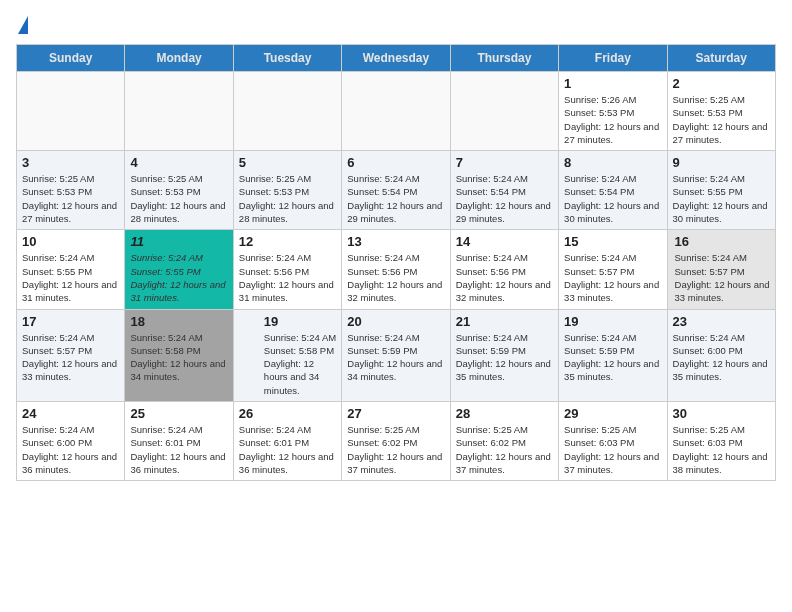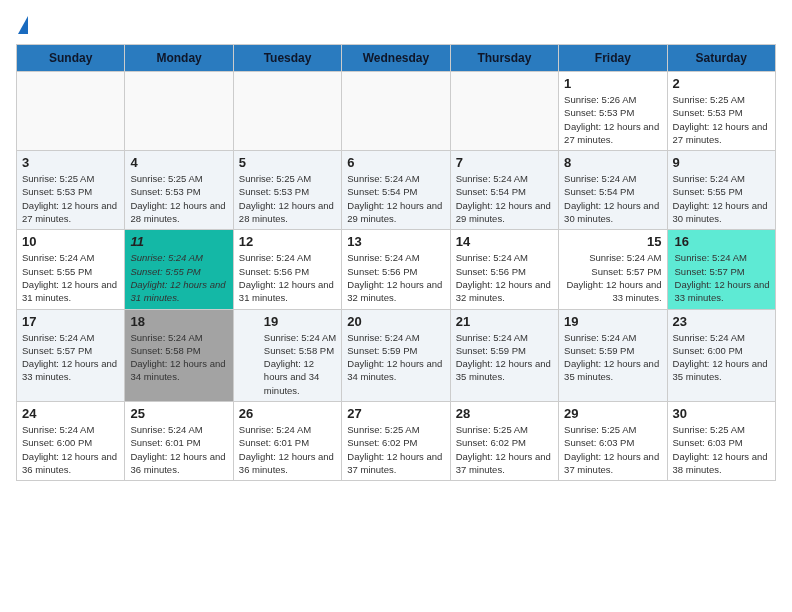--- a/index.html
+++ b/index.html
@@ -50,21 +50,21 @@
     .subtitle {
       font-size: 16px;
       color: #555;
     }
     .calendar {
       width: 100%;
       border-collapse: collapse;
     }
     .calendar th {
       background: #2a7bbf;
-      color: #0f172a;
+      color: #e5e5e5;
       font-size: 12px;
       font-weight: bold;
       text-align: center;
       padding: 6px 4px;
       border: 1px solid #ccc;
     }
     .calendar td {
       border: 1px solid #ccc;
       vertical-align: top;
       padding: 4px 5px;
@@ -184,25 +184,25 @@
           <div class="day-info">Sunrise: 5:24 AM<br>Sunset: 5:56 PM<br>Daylight: 12 hours and 31 minutes.</div>
         </td>
         <td style="background: rgb(255, 255, 255);">
           <span class="day-num">13</span>
           <div class="day-info">Sunrise: 5:24 AM<br>Sunset: 5:56 PM<br>Daylight: 12 hours and 32 minutes.</div>
         </td>
         <td style="background: rgb(255, 255, 255);">
           <span class="day-num">14</span>
           <div class="day-info">Sunrise: 5:24 AM<br>Sunset: 5:56 PM<br>Daylight: 12 hours and 32 minutes.</div>
         </td>
-        <td style="background: rgb(255, 255, 255); text-align: right;">
+        <td style="background: rgb(255, 255, 255);">
           <span class="day-num">15</span>
           <div class="day-info">Sunrise: 5:24 AM<br>Sunset: 5:57 PM<br>Daylight: 12 hours and 33 minutes.</div>
         </td>
-        <td style="background: #5eead4; padding-left: 7px;">
+        <td style="background: #e5e5e5; padding-left: 7px;">
           <span class="day-num">16</span>
           <div class="day-info">Sunrise: 5:24 AM<br>Sunset: 5:57 PM<br>Daylight: 12 hours and 33 minutes.</div>
         </td>
       </tr>
       <tr>
         <td style="background: rgb(240, 244, 248);">
           <span class="day-num">17</span>
           <div class="day-info">Sunrise: 5:24 AM<br>Sunset: 5:57 PM<br>Daylight: 12 hours and 33 minutes.</div>
         </td>
         <td style="background: #a3a3a3;">

